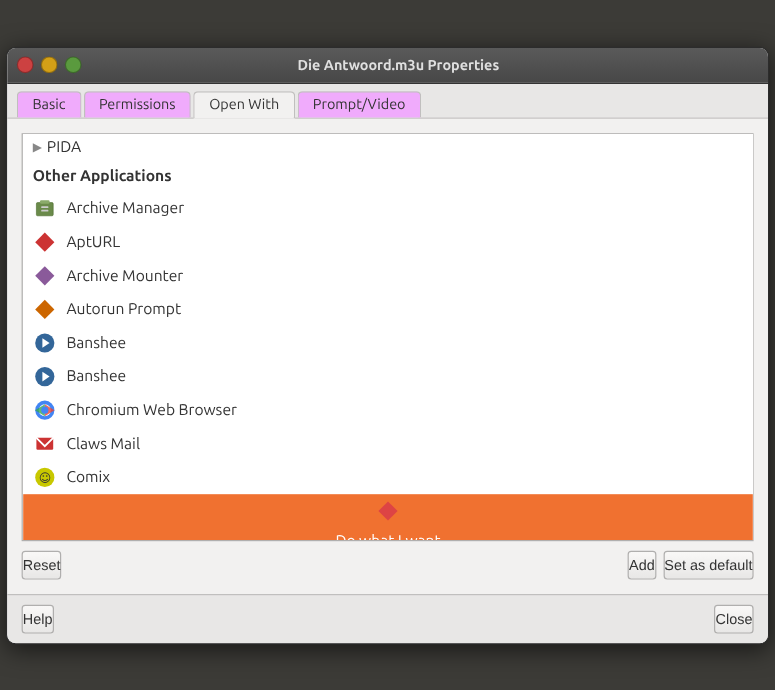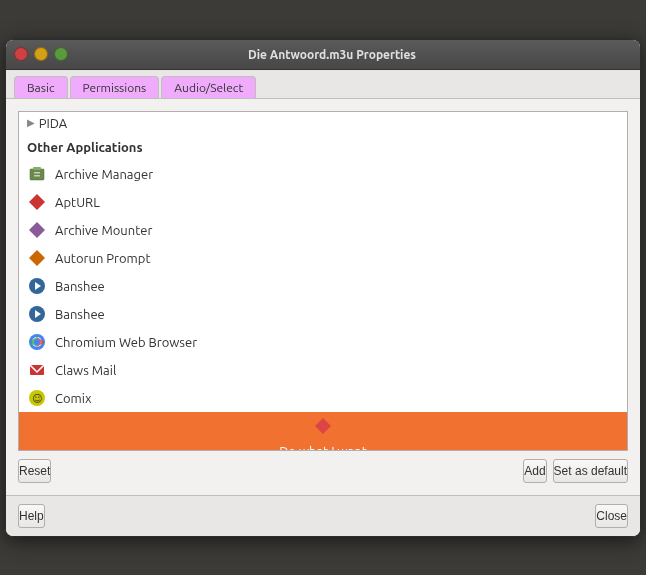--- a/index.html
+++ b/index.html
@@ -181,21 +181,22 @@
   <div class="titlebar">
     <div class="title-btn btn-close"></div>
     <div class="title-btn btn-minimize"></div>
     <div class="title-btn btn-maximize"></div>
     <span class="titlebar-title">Die Antwoord.m3u Properties</span>
   </div>
 
   <div class="tabs">
     <div class="tab">Basic</div>
     <div class="tab">Permissions</div>
-    <div class="tab">Audio/Select</div>
+    <div class="tab active">Open With</div>
+    <div class="tab">Prompt/Video</div>
   </div>
 
   <div class="content">
 
     <div class="list-container">
 
       <div class="pida-row">
         <span class="pida-arrow">▶</span>
         <span>PIDA</span>
       </div>

